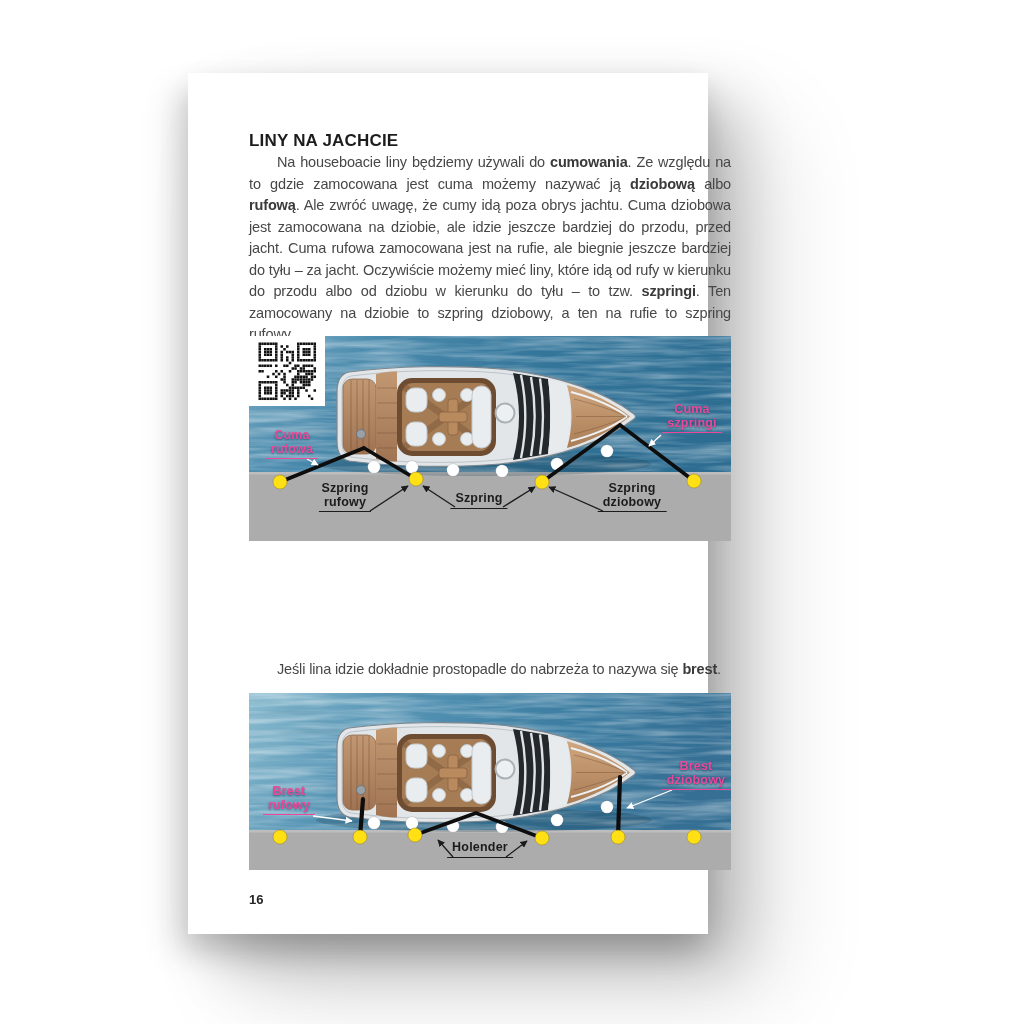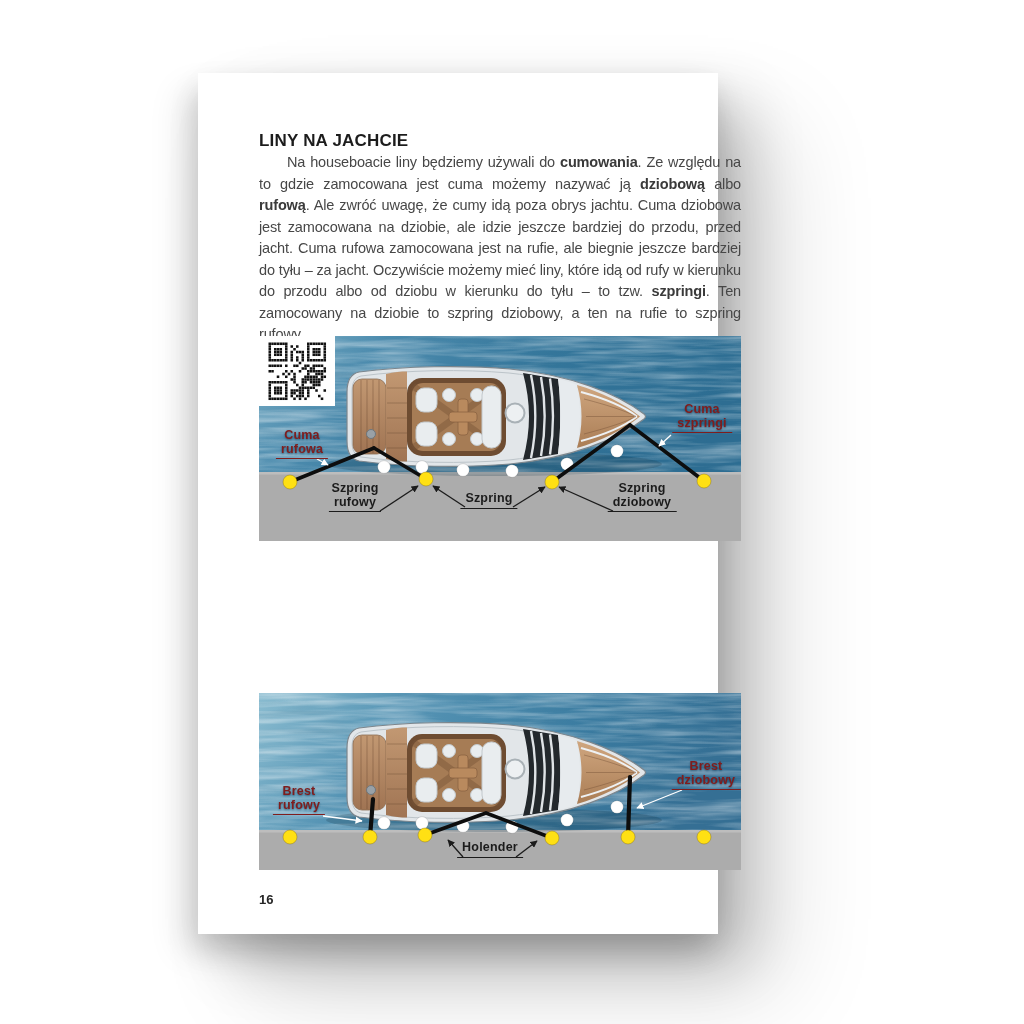--- a/index.html
+++ b/index.html
@@ -1,21 +1,21 @@
 <!DOCTYPE html>
 <html><head>
 <meta charset="utf-8">
 <style>
   html,body{margin:0;padding:0;}
   body{
     width:1024px;height:1024px;position:relative;background:#ffffff;
     font-family:"Liberation Sans", sans-serif;overflow:hidden;
   }
   .sheet{
-    position:absolute;left:198px;top:73px;width:520px;height:861px;background:#ffffff;
+    position:absolute;left:188px;top:73px;width:520px;height:861px;background:#ffffff;
     box-shadow:
       28px 30px 55px rgba(0,0,0,.20),
       60px 55px 95px rgba(0,0,0,.14),
       -16px 18px 32px rgba(0,0,0,.10),
       0 14px 28px rgba(0,0,0,.12);
   }
   .sheet-inner{position:relative;width:100%;height:100%;}
   h1.title{
     position:absolute;left:61px;top:58px;margin:0;
     font-size:17px;font-weight:bold;color:#1c1c1c;letter-spacing:.2px;
@@ -35,21 +35,21 @@
   .fig{position:absolute;left:61px;width:482px;}
   .fig svg{display:block;}
   .fig1{top:263px;height:205px;}
   .fig2{top:620px;height:177px;}
   .lbl{
     position:absolute;transform:translateX(-50%);text-align:center;
     font-size:12.5px;font-weight:bold;line-height:13.5px;letter-spacing:.2px;white-space:nowrap;
   }
   .lbl .ln{display:block;}
   .lbl .ul{border-bottom:1.5px solid currentColor;padding:0 5px 2px;}
-  .lbl-light{color:#7f1d1d;text-shadow:0 1px 2px rgba(0,30,50,.45);}
+  .lbl-light{color:#ec4899;text-shadow:0 1px 2px rgba(0,30,50,.45);}
   .lbl-dark{color:#1b1b1b;}
   .defs-holder{position:absolute;width:0;height:0;overflow:hidden;}
 </style>
 </head>
 <body>
 
 <svg class="defs-holder" aria-hidden="true">
   <defs>
     <linearGradient id="woodA" x1="0" y1="0" x2="0" y2="1">
       <stop offset="0" stop-color="#c29872"></stop>
@@ -404,20 +404,21 @@
       </div>
       <div class="lbl lbl-dark" style="left:230px;top:156px">
         <span class="ln ul">Szpring</span>
       </div>
       <div class="lbl lbl-dark" style="left:383px;top:146px">
         <span class="ln">Szpring</span>
         <span class="ln ul">dziobowy</span>
       </div>
     </figure>
 
+    <p class="body p3"><span>Jeśli lina idzie dokładnie prostopadle do nabrzeża to nazywa się </span><b>brest</b><span>.</span></p>
 
     <figure class="fig fig2" style="margin:0">
       <svg width="482" height="177" viewBox="0 0 482 177">
         <rect width="482" height="138" fill="url(#waterG2)"></rect>
         <rect width="482" height="138" fill="#ffffff" fill-opacity="0.01" filter="url(#waterTexLight)" opacity="0.5"></rect>
         <rect width="482" height="138" fill="#ffffff" fill-opacity="0.01" filter="url(#waterTexDark)" opacity="0.35"></rect>
         <rect y="137" width="482" height="40" fill="#acacac"></rect>
         <rect y="137" width="482" height="2.5" fill="#bdbdbd"></rect>
         <ellipse cx="235" cy="127" rx="168" ry="12" fill="rgba(15,45,65,.22)"></ellipse>
         <use href="#boat-art" xlink:href="#boat-art" transform="translate(86,29)"></use>

